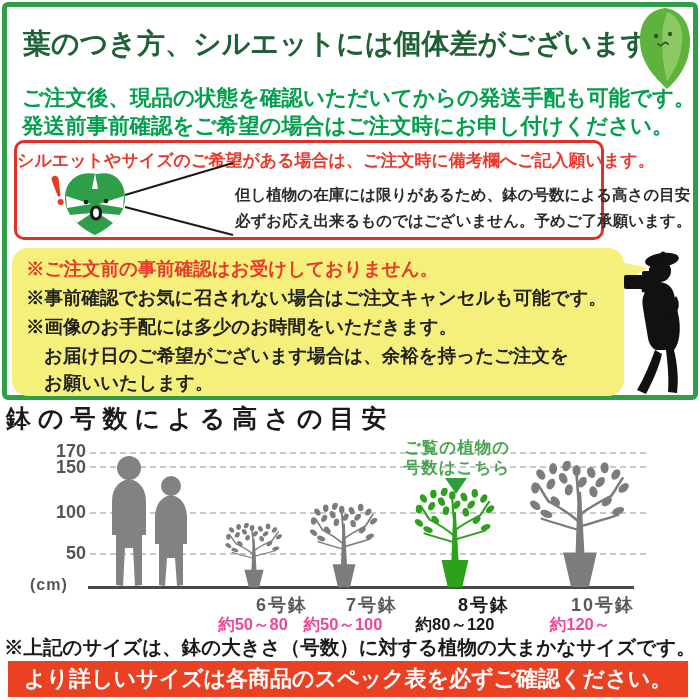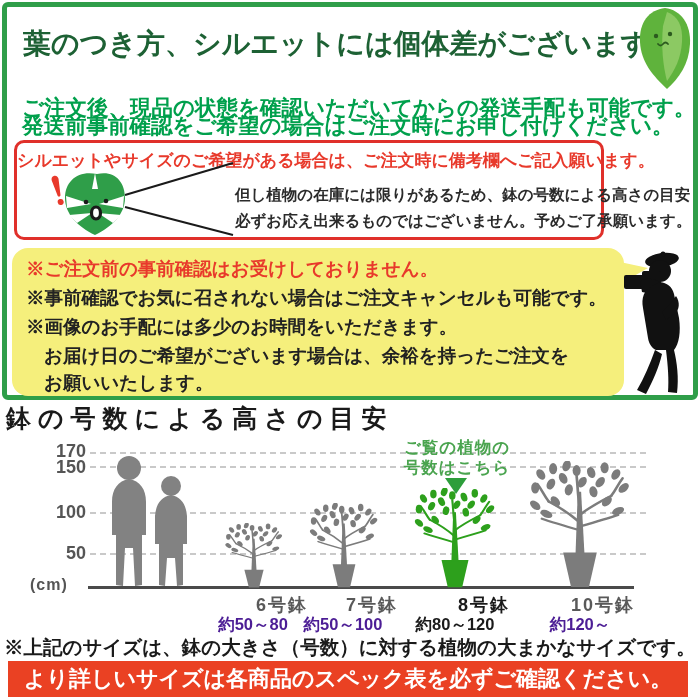--- a/index.html
+++ b/index.html
@@ -6,21 +6,21 @@
   #page{position:relative;width:700px;height:700px;background:#fff;overflow:hidden;
         font-family:"Liberation Sans",sans-serif;}
   
   .top-frame{position:absolute;left:2px;top:2px;width:686px;height:388px;
              border:5px solid #2f9e49;border-radius:6px;background:#fff;}
   .panel-title{position:absolute;left:16px;top:18px;width:630px;margin:0;
                font-size:28px;font-weight:700;color:#1d6134;white-space:nowrap;}
   .mascot{position:absolute;left:637px;top:6px;width:56px;height:84px;z-index:5;}
   .sub-line{position:absolute;left:15px;margin:0;font-size:21.5px;font-weight:700;
             color:#00a04c;white-space:nowrap;}
-  .sub1{top:86px;} .sub2{top:104px;}
+  .sub1{top:76px;} .sub2{top:104px;}
   
   .request-box{position:absolute;left:14px;top:140px;width:590px;height:100px;
                border:3px solid #e0302a;border-radius:10px;background:#fff;box-sizing:border-box;}
   .request-title{position:absolute;left:0;top:6px;width:100%;margin:0;text-align:center;
                  font-size:17px;font-weight:700;color:#e8392b;white-space:nowrap;}
   .monstera{position:absolute;left:28px;top:26px;width:92px;height:72px;}
   .callout-lines{position:absolute;left:106px;top:16px;width:112px;height:80px;}
   .req-note{position:absolute;left:218px;margin:0;font-size:15.5px;font-weight:600;
             color:#2b2b2b;white-space:nowrap;}
   .req-n1{top:42px;} .req-n2{top:68px;}
@@ -56,21 +56,21 @@
   .tree-8{left:410px;top:488px;width:90px;height:100px;color:#2da01c;}
   .tree-10{left:524px;top:461px;width:112px;height:127px;}
   .chart-callout{position:absolute;left:383px;top:437px;width:148px;margin:0;text-align:center;
                  font-size:16.5px;font-weight:700;color:#4aa44f;line-height:20px;letter-spacing:1px;}
   .callout-triangle{position:absolute;left:445px;top:478px;width:0;height:0;
                     border-left:11px solid transparent;border-right:11px solid transparent;
                     border-top:16px solid #2d9e3b;}
   .pot-name{position:absolute;top:593px;width:110px;margin:0;text-align:right;
             font-size:18px;font-weight:700;color:#595959;letter-spacing:2px;white-space:nowrap;}
   .pot-range{position:absolute;top:614px;width:110px;margin:0;text-align:center;
-             font-size:16.5px;font-weight:600;color:#4c1d95;white-space:nowrap;}
+             font-size:16.5px;font-weight:600;color:#ec4899;white-space:nowrap;}
   .p6{left:198px;} .p7{left:288px;} .p8{left:400px;} .p10{left:525px;}
   .pot-hl{color:#1a1a1a;}
   .size-note{position:absolute;left:4px;top:634px;margin:0;font-size:19.5px;font-weight:700;
              color:#1a1a1a;white-space:nowrap;}
   .banner{position:absolute;left:8px;top:661px;width:680px;height:36px;background:#ea4123;
           text-align:center;line-height:36px;font-size:22px;font-weight:700;color:#fff;
           white-space:nowrap;}
   svg{display:block;}
 </style>
 </head>

